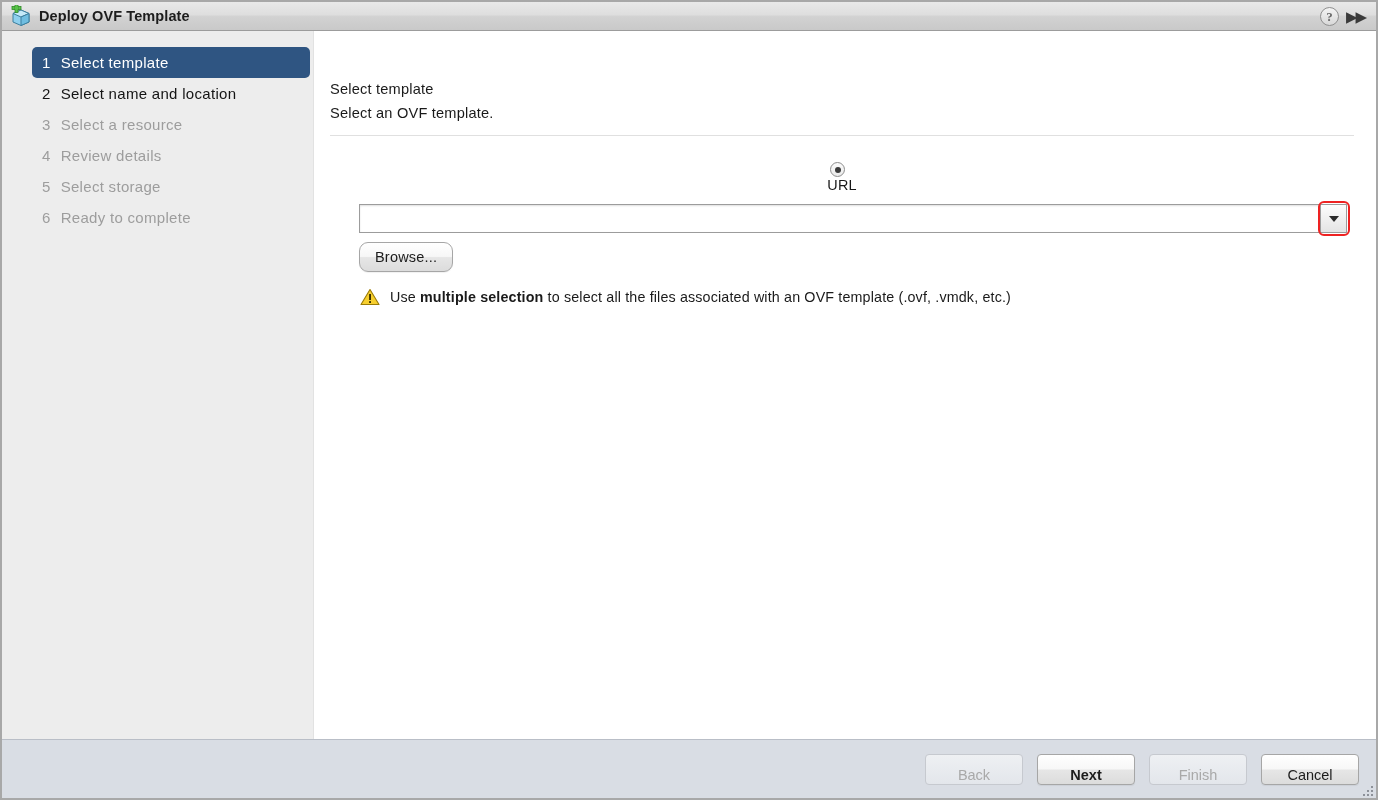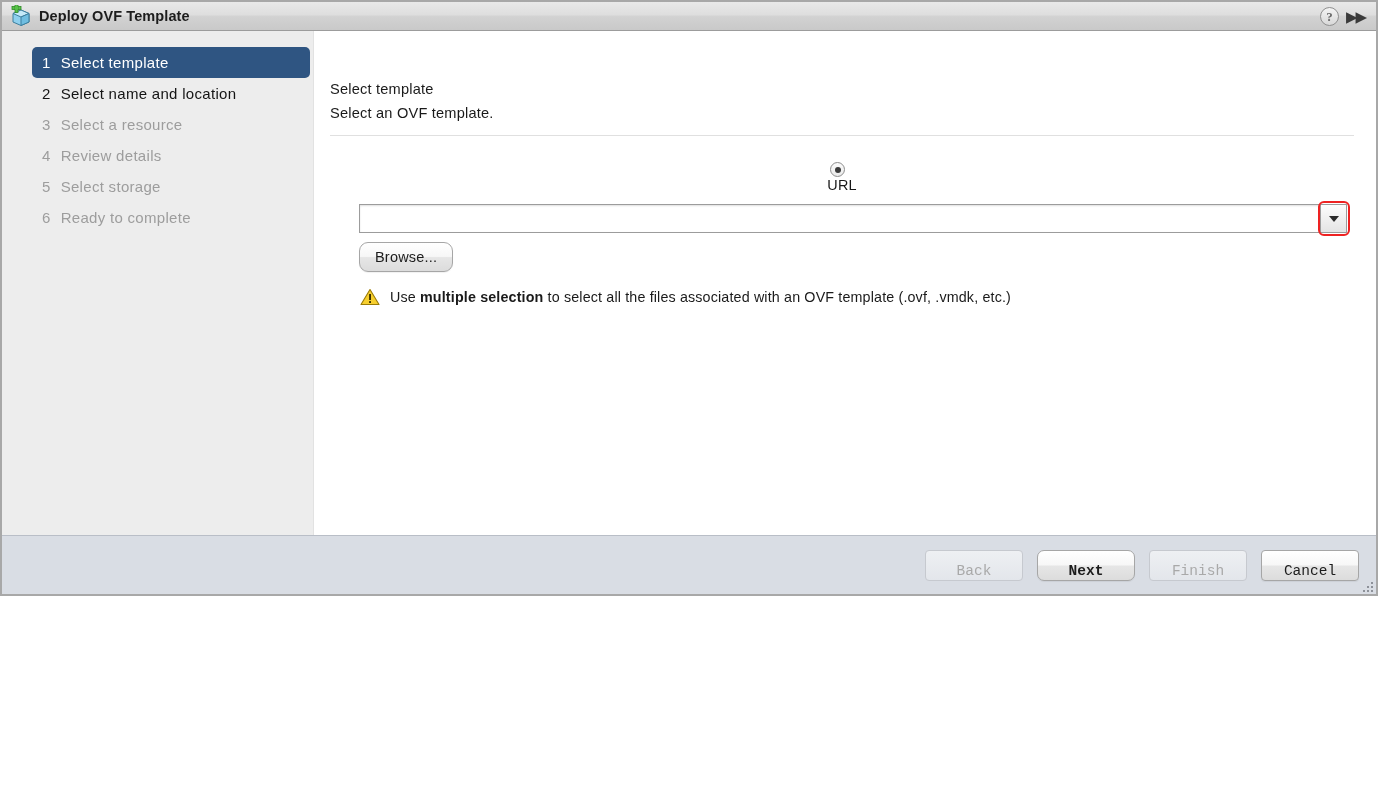--- a/index.html
+++ b/index.html
@@ -6,21 +6,21 @@
   html, body {
     margin: 0; padding: 0;
     width: 1378px; height: 800px;
     overflow: hidden;
     font-family: "Liberation Sans", sans-serif;
   }
   body { background: #ffffff; }
 
   #window {
     position: relative;
-    width: 1378px; height: 596px;
+    width: 1378px; height: 800px;
     border: 2px solid #a8a8a8;
     background: #ffffff;
     display: flex;
     flex-direction: column;
   }
 
   
   #titlebar {
     position: relative;
     height: 29px;
@@ -267,30 +267,29 @@
     justify-content: flex-end;
     padding-right: 17px;
     gap: 14px;
     position: relative;
   }
   .footer-btn {
     height: 31px;
     min-width: 98px;
     padding: 12px 14px;
     border-radius: 4px;
-    font-family: Liberation Mono, monospace;
   }
   .footer-btn.disabled {
     color: #a9a9a9;
     border-color: #c6c9cf;
     background: linear-gradient(to bottom, #eef0f3, #e3e6eb);
     box-shadow: none;
     cursor: default;
   }
-  .footer-btn.default { font-weight: bold; border-radius: 7px; }
+  .footer-btn.default { font-weight: bold; }
   #resize-grip {
     position: absolute;
     right: 2px; bottom: 2px;
     width: 13px; height: 13px;
   }
 </style>
 </head>
 <body>
 
 <div id="window">

